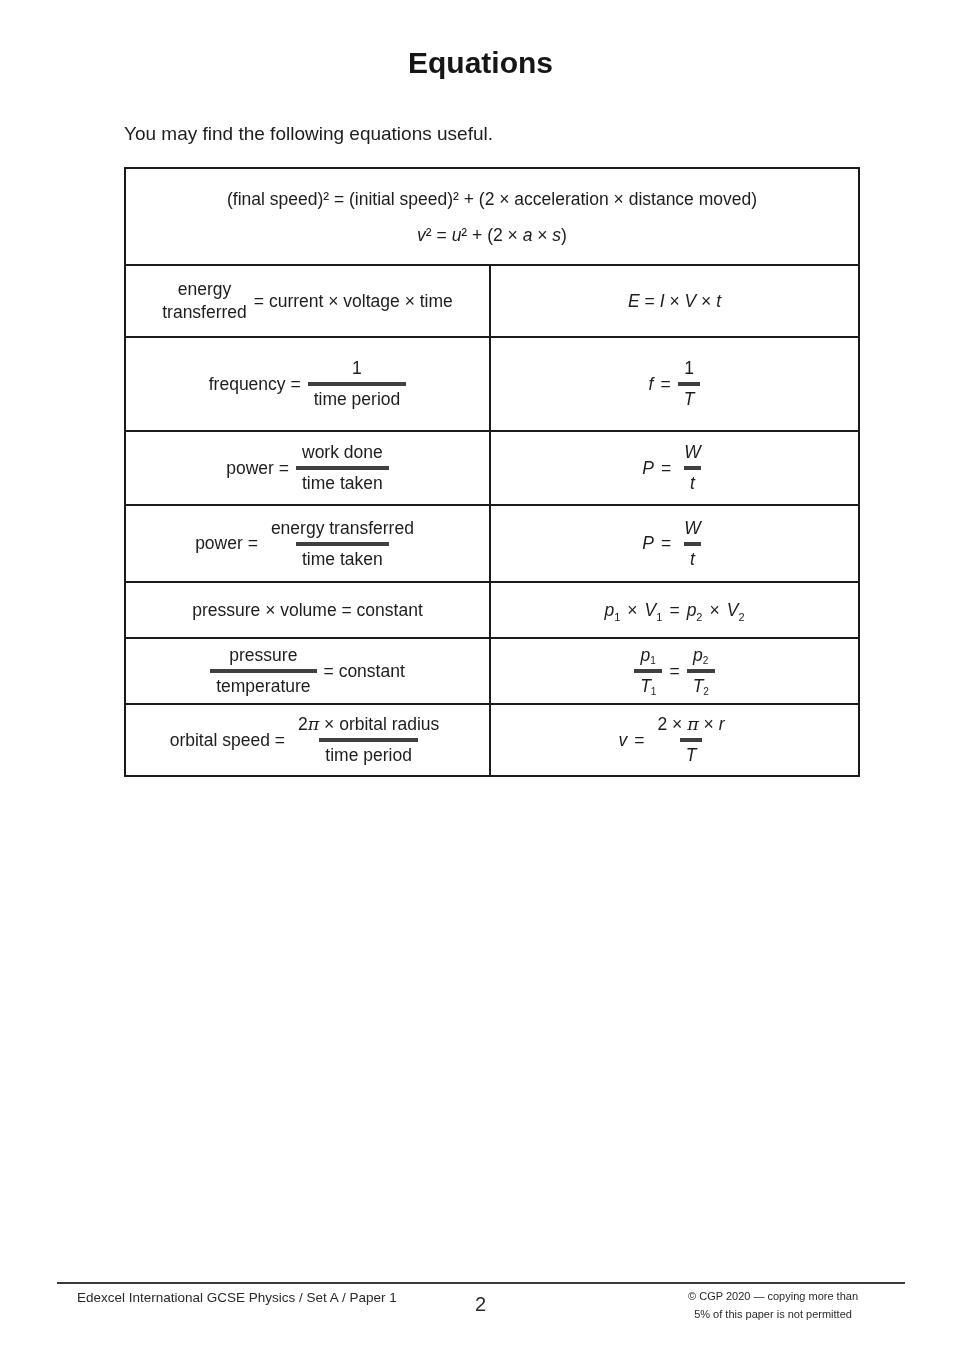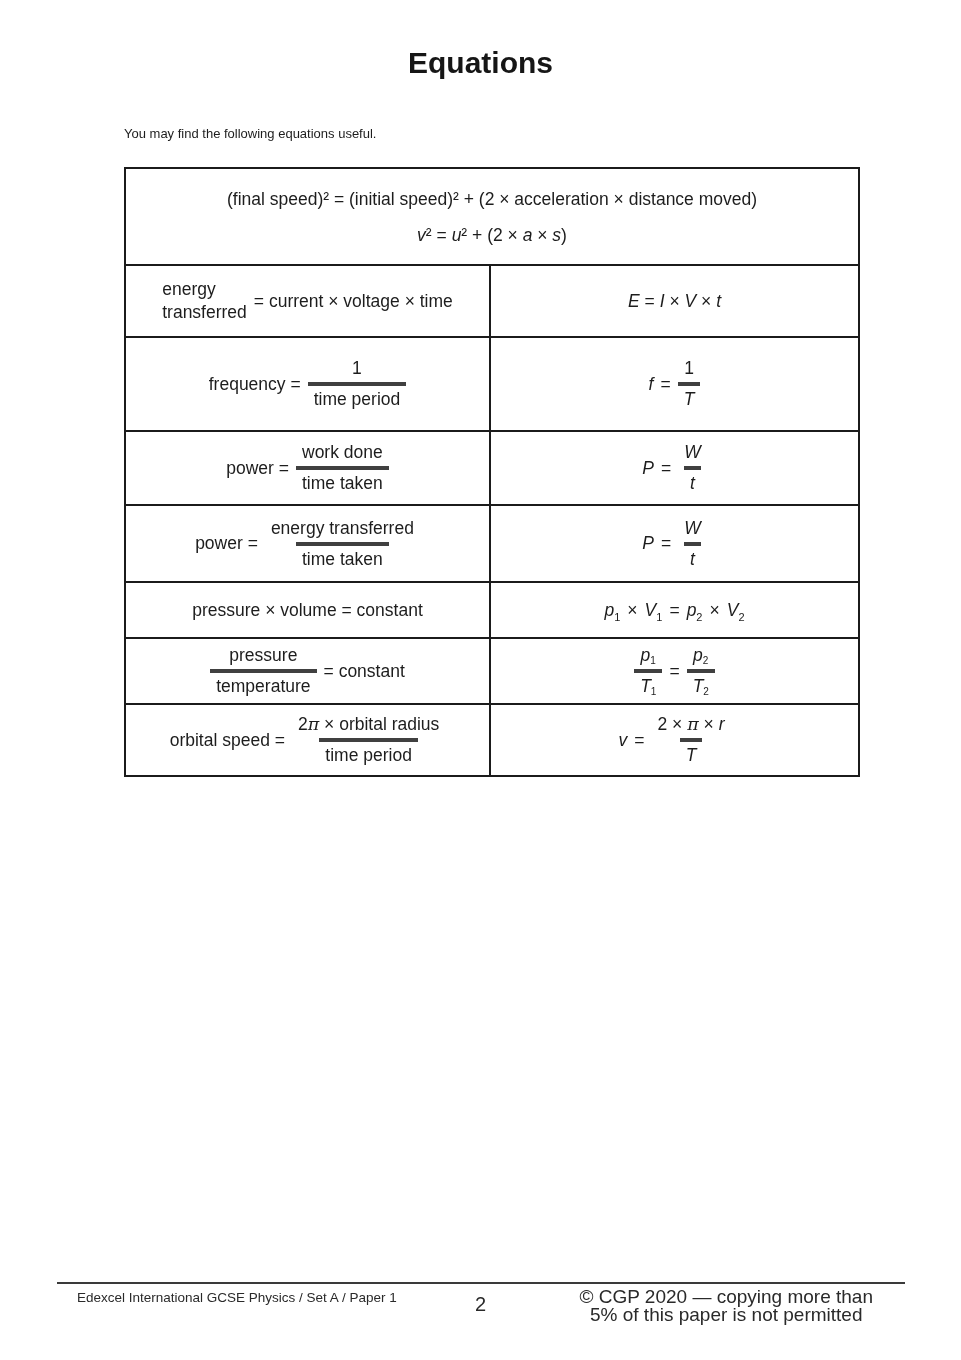--- a/index.html
+++ b/index.html
@@ -5,53 +5,53 @@
   html,body { margin:0; padding:0; background:#ffffff; }
   .page {
     position:relative; width:961px; height:1360px; background:#ffffff;
     font-family:"Liberation Sans","DejaVu Sans",sans-serif; color:#1d1d1d;
     overflow:hidden;
   }
   .title {
     margin:0; padding-top:46px; text-align:center;
     font-size:30px; line-height:34px; font-weight:bold; color:#161616;
   }
-  .intro { margin:43px 0 0 124px; font-size:13px; line-height:22px; }
+  .intro { margin:43px 0 0 124px; font-size:19px; line-height:22px; }
 
   .eq-table {
     border-collapse:collapse; table-layout:fixed;
     margin:22px 0 0 124px; width:734px;
   }
   .eq-table td {
     border:2px solid #1b1b1b; text-align:center; vertical-align:middle;
     font-size:17.5px; padding:6px 8px;
   }
   .r1l1 { margin-top:2px; }
   .r1l2 { margin-top:15px; }
 
   .it { font-style:italic; }
   .pi { font-family:"DejaVu Serif",serif; font-style:italic; }
 
   .eqflex { display:flex; align-items:center; justify-content:center; gap:7px; }
-  .stack { line-height:1.3; text-align:left; }
+  .stack { line-height:1.3; text-align:center; }
 
   .frac { display:inline-flex; flex-direction:column; align-items:center; vertical-align:middle; }
   .frac .num { padding:0 6px 3px; line-height:21px; }
   .frac .den { border-top:4px solid #404040; padding:3px 6px 0; line-height:21px; }
 
   sub { font-size:11px; line-height:0; vertical-align:-5px; }
   .frac sub { font-size:10px; vertical-align:-3px; }
   .op { margin:0 7px; }
 
   .gravity { margin:26px 0 0 124px; font-size:17.5px; line-height:24px; }
 
   .footer-rule { position:absolute; left:57px; top:1282px; width:848px; border-top:2px solid #3a3a3a; }
   .footer-left { position:absolute; left:77px; top:1290px; font-size:13.5px; color:#2a2a2a; }
   .footer-page { position:absolute; left:0; top:1293px; width:961px; text-align:center; font-size:20px; color:#2a2a2a; }
-  .footer-right { position:absolute; right:88px; top:1288px; text-align:center; font-size:19px; line-height:17.5px; color:#2a2a2a; }
+  .footer-right { position:absolute; right:103px; top:1288px; text-align:center; font-size:11px; line-height:17.5px; color:#2a2a2a; }
 </style>
 </head>
 <body>
 
 <div class="page">
 
   <h1 class="title">Equations</h1>
 
   <div class="intro">You may find the following equations useful.</div>
 

